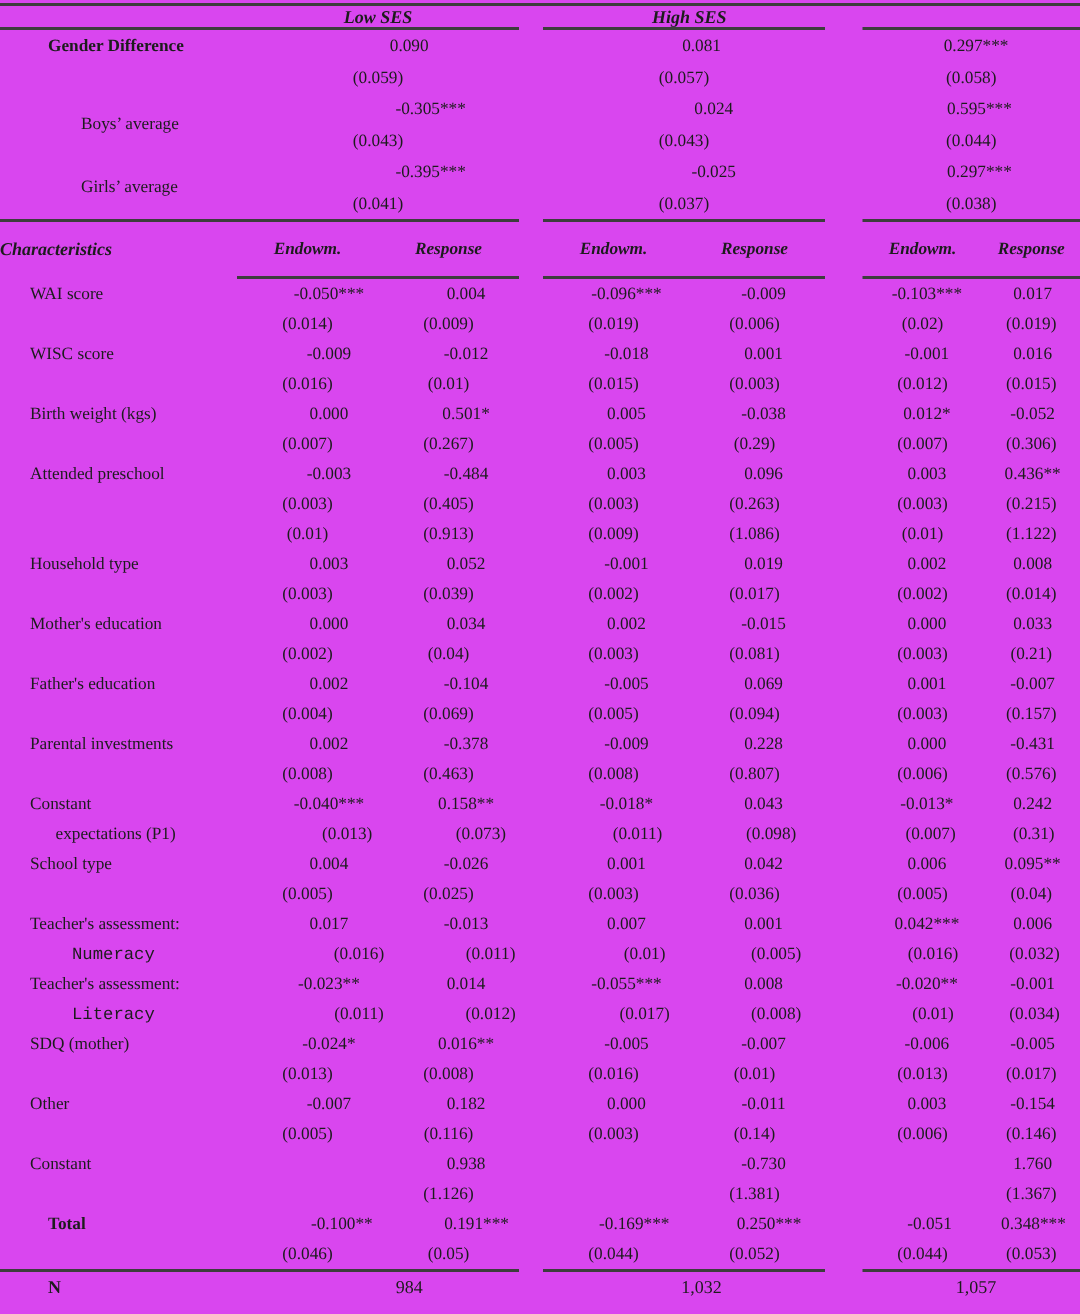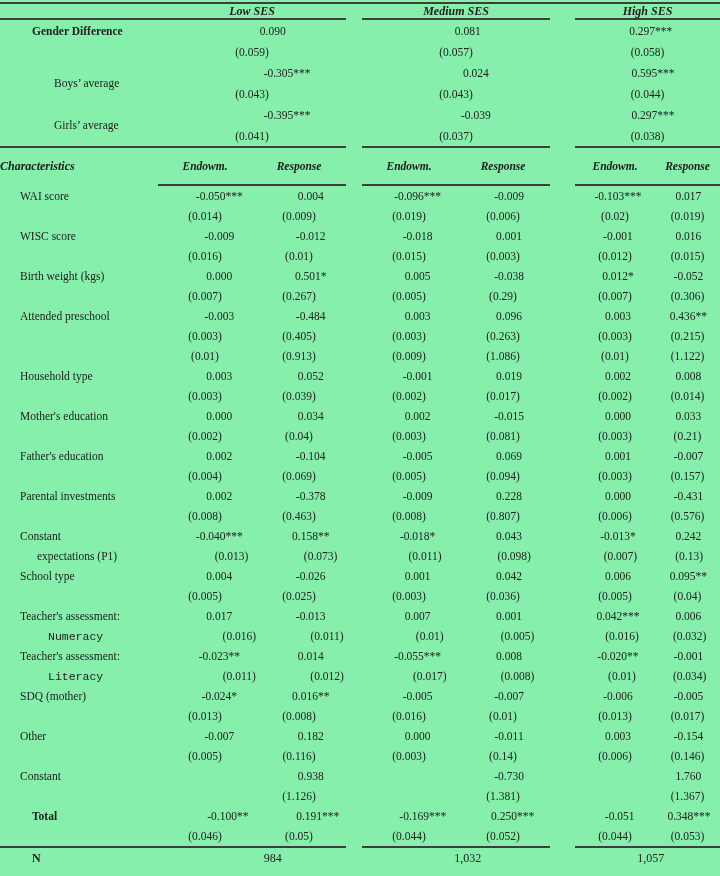--- a/index.html
+++ b/index.html
@@ -1,19 +1,19 @@
 <!DOCTYPE html>
 <html><head>
 <meta charset="utf-8">
 <style>
   html,body{margin:0;padding:0;background:#ffffff;}
   .page{
     position:relative;
     width:720px;height:876px;
-    background:#86efac;
+    background:#d946ef;
     font-family:"Liberation Serif","DejaVu Serif",serif;
     color:#1c1c1c;
     overflow:hidden;
   }
   .row{display:flex;align-items:center;height:20px;font-size:11.5px;}
   .row.summary{height:21px;}
   .row.ses-hdr{height:13px;margin-top:1px;}
   .row.sub-hdr{height:36px;}
   .row.n-row{height:21px;font-size:12px;}
   .cell{text-align:center;white-space:nowrap;overflow:visible;}
@@ -47,21 +47,20 @@
 <div class="page">
 
   <div class="rule-row topline">
     <div class="seg seg-full"></div>
   </div>
 
   <div class="row ses-hdr">
     <div class="cell c-label"></div>
     <div class="cell c-grp bi hdr-txt">Low SES</div>
     <div class="cell c-gap"></div>
-    <div class="cell c-grp bi hdr-txt">Medium SES</div>
     <div class="cell c-gap2"></div>
     <div class="cell c-hgrp bi hdr-txt">High SES</div>
   </div>
 
   <div class="rule-row">
     <div class="seg seg-a"></div>
     <div class="seg seg-b"></div>
     <div class="seg seg-c"></div>
   </div>
 
@@ -95,21 +94,21 @@
         <div class="cell c-grp">(0.043)</div>
         <div class="cell c-gap"></div>
         <div class="cell c-grp">(0.043)</div>
         <div class="cell c-gap2"></div>
         <div class="cell c-hgrp">(0.044)</div>
       </div>
       <div class="row summary">
         <div class="cell c-label ind1">Girls’ average</div>
         <div class="cell c-grp">-0.395***</div>
         <div class="cell c-gap"></div>
-        <div class="cell c-grp">-0.039</div>
+        <div class="cell c-grp">-0.025</div>
         <div class="cell c-gap2"></div>
         <div class="cell c-hgrp">0.297***</div>
       </div>
       <div class="row summary">
         <div class="cell c-label"></div>
         <div class="cell c-grp">(0.041)</div>
         <div class="cell c-gap"></div>
         <div class="cell c-grp">(0.037)</div>
         <div class="cell c-gap2"></div>
         <div class="cell c-hgrp">(0.038)</div>
@@ -341,21 +340,21 @@
       </div>
       <div class="row ">
         <div class="cell c-label ind3">expectations (P1)</div>
         <div class="cell c-val">(0.013)</div>
         <div class="cell c-val">(0.073)</div>
         <div class="cell c-gap"></div>
         <div class="cell c-val">(0.011)</div>
         <div class="cell c-val">(0.098)</div>
         <div class="cell c-gap2"></div>
         <div class="cell c-hval1">(0.007)</div>
-        <div class="cell c-hval2">(0.13)</div>
+        <div class="cell c-hval2">(0.31)</div>
       </div>
       <div class="row ">
         <div class="cell c-label ind2">School type</div>
         <div class="cell c-val">0.004</div>
         <div class="cell c-val">-0.026</div>
         <div class="cell c-gap"></div>
         <div class="cell c-val">0.001</div>
         <div class="cell c-val">0.042</div>
         <div class="cell c-gap2"></div>
         <div class="cell c-hval1">0.006</div>

